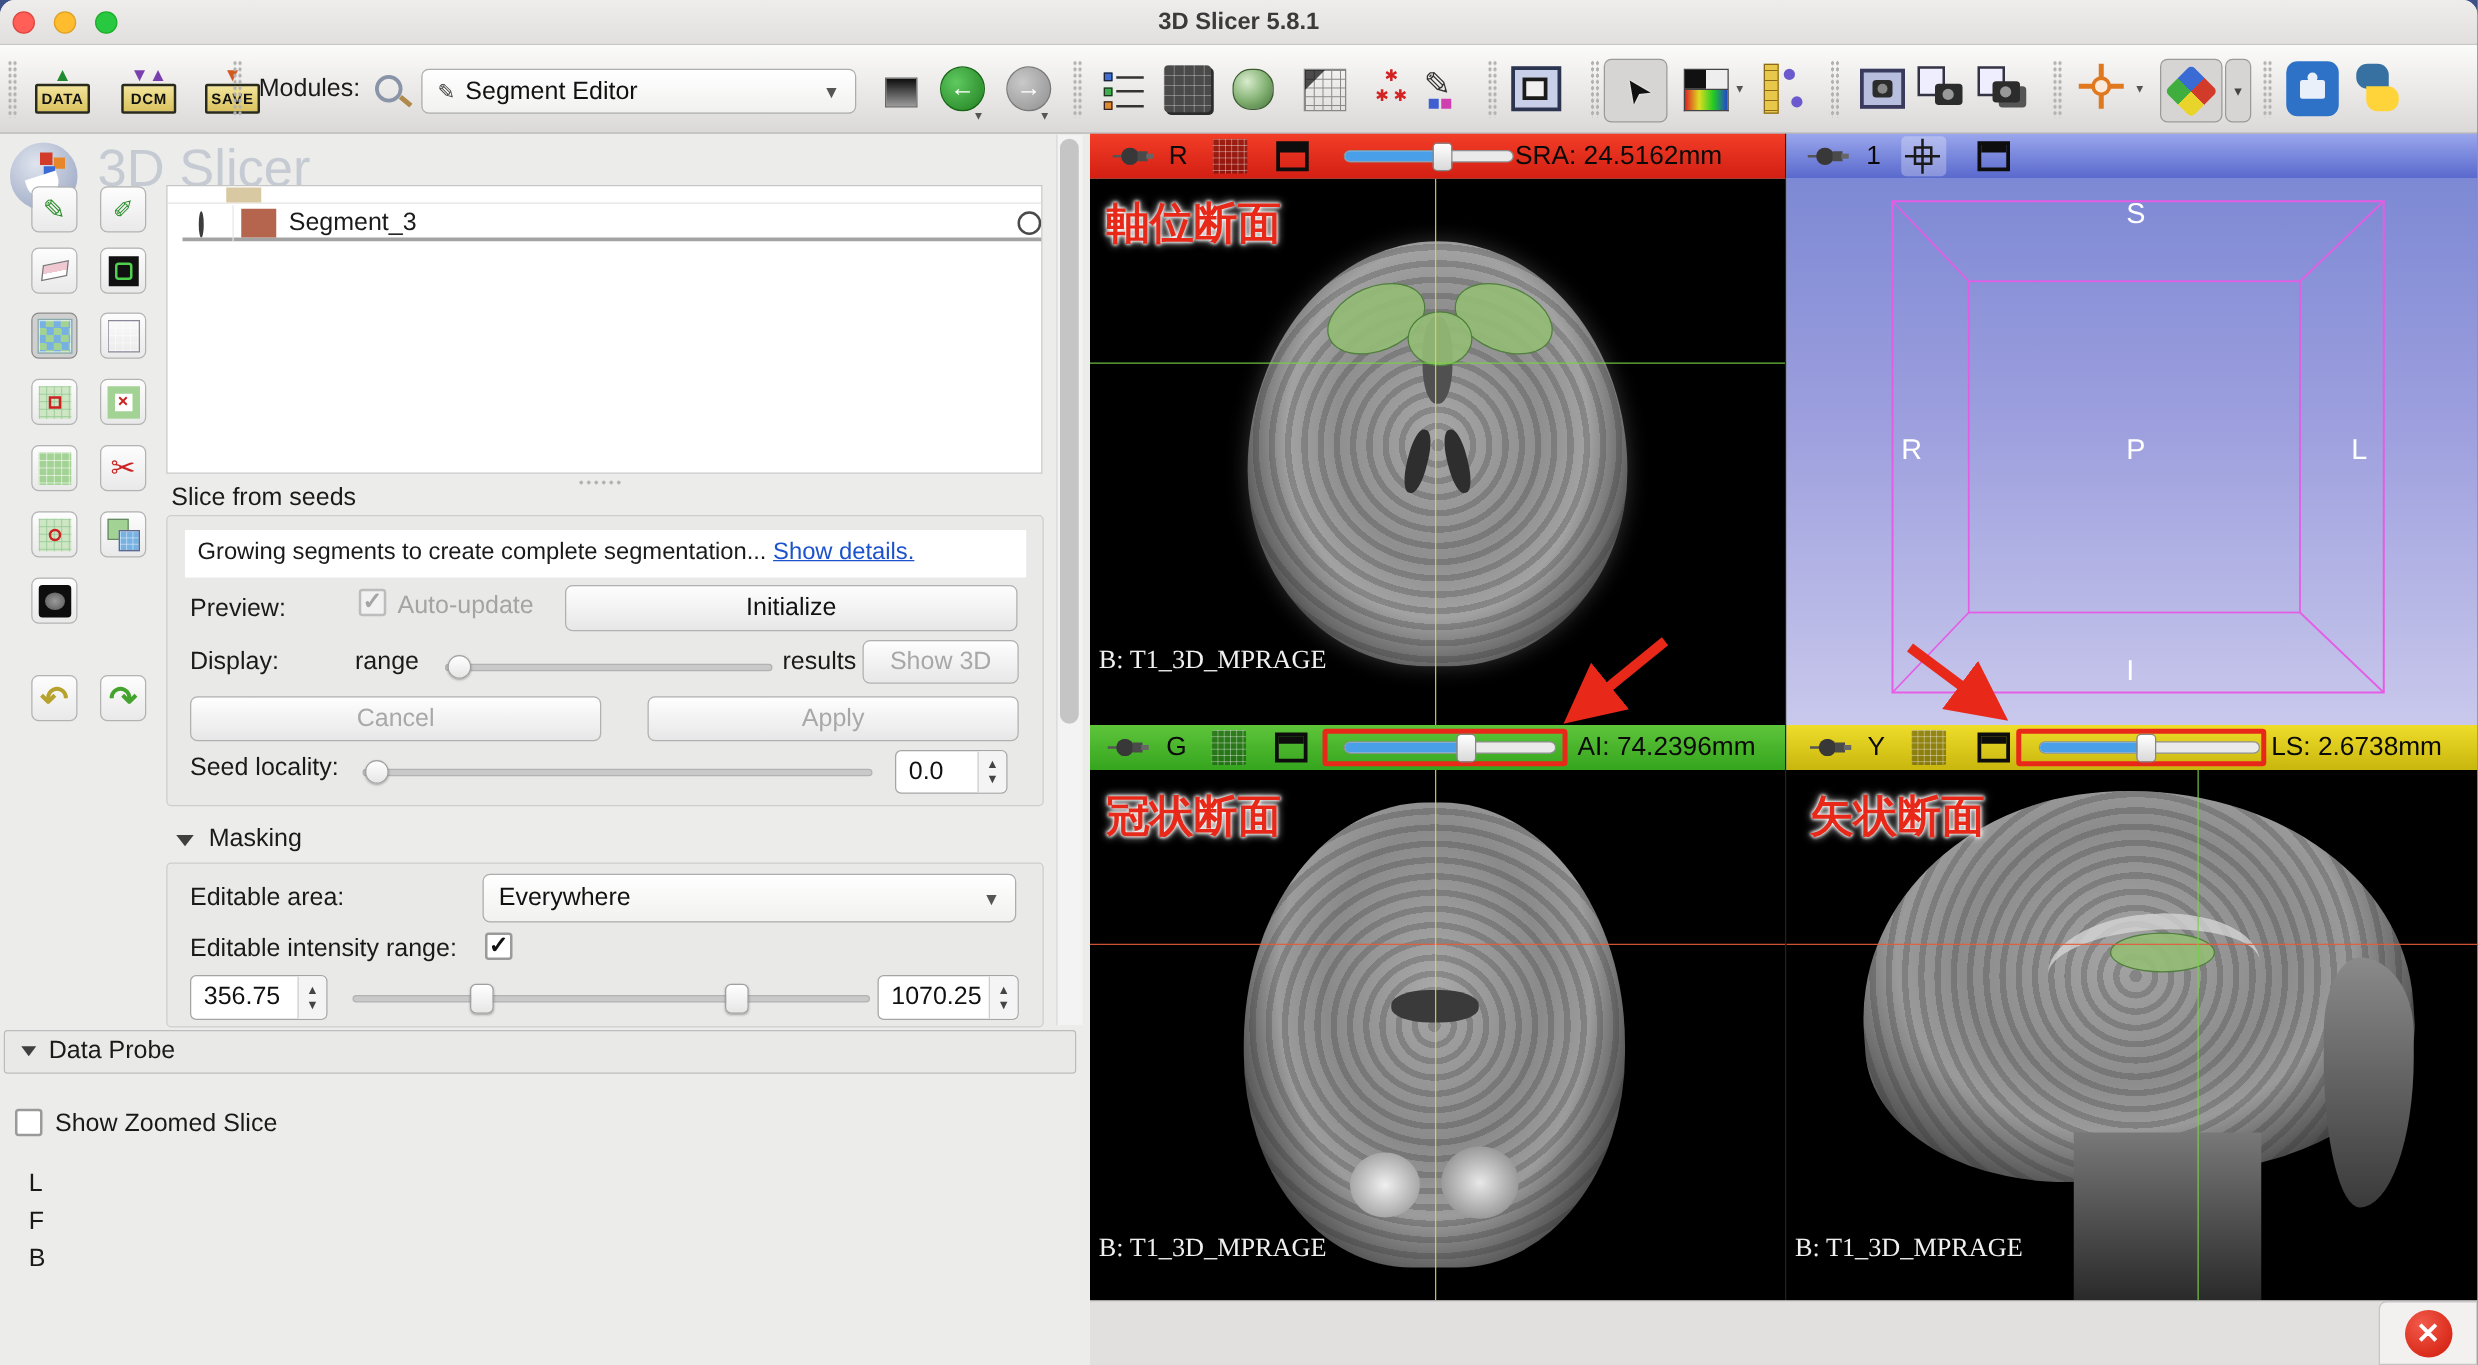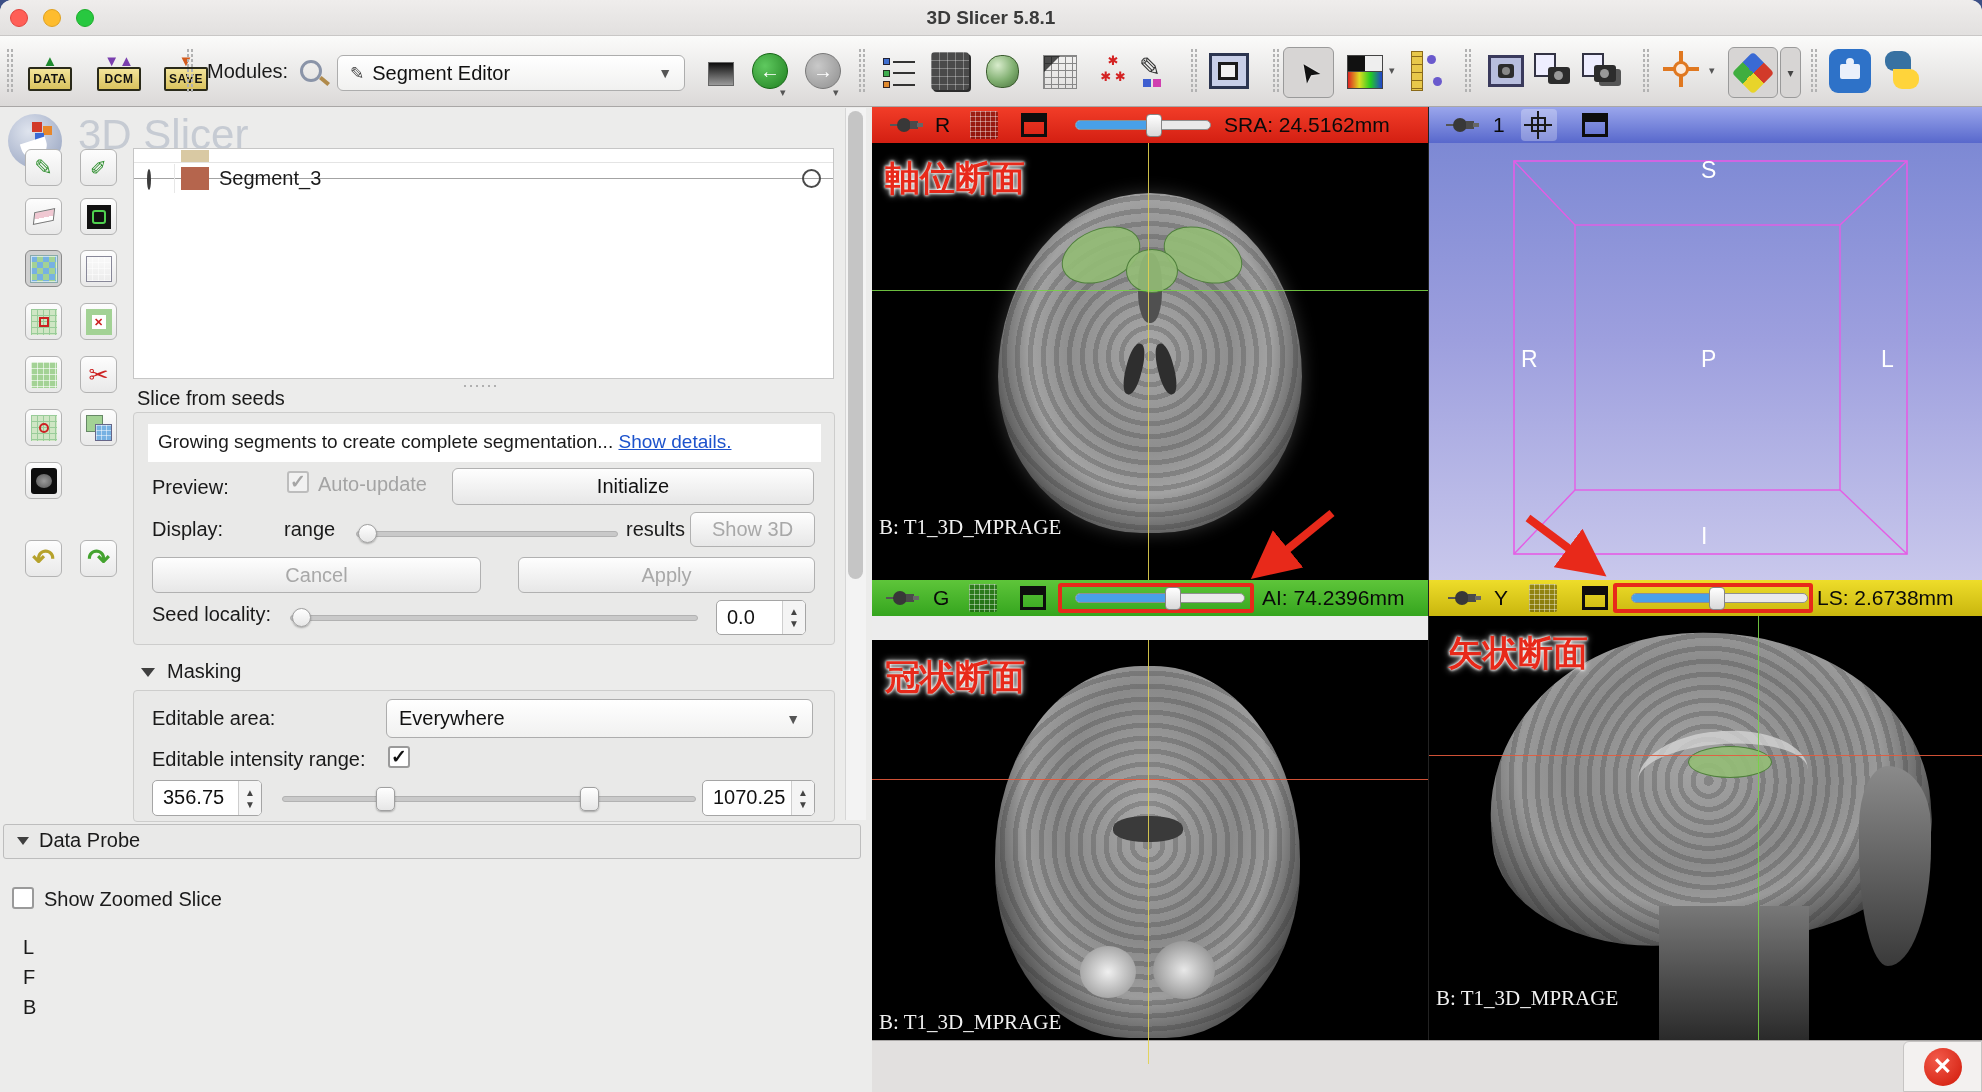--- a/index.html
+++ b/index.html
@@ -264,21 +264,21 @@
         <span style="color:#b6a22c;font-size:27px;font-weight:bold">↶</span>
       </div>
     <div class="effbtn" style="left:80px;top:433px">
         <span style="color:#44a32f;font-size:27px;font-weight:bold">↷</span>
       </div>
 
     <div class="abs" style="left:133px;top:41px;width:701px;height:231px;background:#fff;border:1px solid #c6c6c6;overflow:hidden">
       <div class="abs" style="left:0;top:-15px;width:699px;height:29px;border-bottom:1px solid #e4e4e4">
         <span class="swatch abs" style="left: 47px; top: 16px; height: 12px; background: rgb(217, 201, 163);"></span>
       </div>
-      <div class="abs" style="left:0;top:15px;width:699px;height:15px;border-bottom:1px solid #a3a3a3">
+      <div class="abs" style="left:12px;top:15px;width:699px;height:29px;border-bottom:3px solid #a3a3a3">
         <span class="eye abs" style="left:13px;top:7px"></span>
         <span class="abs" style="left:40px;top:0;width:1px;height:29px;background:#e7e7e7"></span>
         <span class="swatch abs" style="left: 47px; top: 3px; background: rgb(181, 101, 77);"></span>
         <span class="abs lbl" style="left:85px;top:3px">Segment_3</span>
         <span class="circind abs" style="left:668px;top:5px"></span>
       </div>
     </div>
     <span class="abs" style="left:462px;top:276px;width:36px;height:6px;background-image:radial-gradient(#b0b0b0 1.2px,transparent 1.3px);background-size:6px 6px"></span>
 
     <span class="abs lbl" style="left:137px;top:280px">Slice from seeds</span>
@@ -362,21 +362,21 @@
         <rect x="20" y="3" width="8" height="8" fill="#4a4a4a"></rect>
         <rect x="27" y="5" width="6" height="4" fill="#666"></rect>
       </svg>
     <span class="barletter" style="left:63px">R</span>
     <span class="vgrid" style="left:98px;background-color:rgba(90,10,5,.55)"></span>
     <span class="vwin" style="left:149px"></span>
     <div class="vslider" style="left:203px;width:136px">
       <span class="vfill" style="width:77px"></span>
         <span class="vthumb" style="left:70px"></span>
     </div>
-    <span class="barval" style="left:352px">SRA: 24.5162mm</span>
+    <span class="barval" style="left:340px">SRA: 24.5162mm</span>
   </div>
   <div class="vpimg" style="left:872px;top:143px;width:556px;height:437px">
     <div class="brainwrap" style="left:126px;top:50px;width:304px;height:340px;border-radius:50% 50% 47% 47%/54% 54% 46% 46%;background:radial-gradient(ellipse at 50% 45%,#a6a6a6 0%,#8f8f8f 38%,#a2a2a2 56%,#6a6a6a 70%,#383838 80%,#161616 92%);box-shadow:0 0 18px rgba(200,200,200,.25)">
       <div class="gyri"></div>
       <span class="abs" style="left:128px;top:150px;width:16px;height:52px;background:#2e2e2e;border-radius:45%;transform:rotate(14deg)"></span>
       <span class="abs" style="left:160px;top:150px;width:16px;height:52px;background:#2e2e2e;border-radius:45%;transform:rotate(-14deg)"></span>
       <span class="abs" style="left:140px;top:60px;width:24px;height:70px;background:#505050;border-radius:45%"></span>
     </div>
     <div class="abs" style="left:188px;top:72px;width:186px;height:88px">
       <span class="segblob" style="left:0;top:14px;width:82px;height:52px;transform:rotate(-22deg)"></span>
@@ -430,21 +430,21 @@
     <span class="barletter" style="left:61px">G</span>
     <span class="vgrid" style="left:97px;background-color:rgba(15,70,10,.55)"></span>
     <span class="vwin" style="left:148px"></span>
     <span class="redbox" style="left:186px;width:196px"></span>
     <div class="vslider" style="left:203px;width:170px">
       <span class="vfill" style="width:97px"></span>
         <span class="vthumb" style="left:89px"></span>
     </div>
     <span class="barval" style="left:390px">AI: 74.2396mm</span>
   </div>
-  <div class="vpimg" style="left:872px;top:640px;width:556px;height:424px">
+  <div class="vpimg" style="left:872px;top:616px;width:556px;height:424px">
     <div class="brainwrap" style="left:123px;top:26px;width:305px;height:372px;border-radius:48% 48% 44% 44%/52% 52% 46% 46%;background:radial-gradient(ellipse at 50% 40%,#a8a8a8 0%,#8a8a8a 40%,#9c9c9c 58%,#5f5f5f 72%,#2c2c2c 84%,#141414 94%)">
       <div class="gyri"></div>
       <span class="abs" style="left:85px;top:280px;width:56px;height:52px;background:radial-gradient(#f0f0f0,#8a8a8a);border-radius:50%"></span>
       <span class="abs" style="left:158px;top:275px;width:62px;height:58px;background:radial-gradient(#e8e8e8,#7a7a7a);border-radius:50%"></span>
       <span class="abs" style="left:118px;top:150px;width:70px;height:26px;background:#3a3a3a;border-radius:45%"></span>
     </div>
     <span class="hline" style="left:0;top:139px;width:556px;height:1px;background:rgba(230,90,60,.9)"></span>
     <span class="vline" style="left:276px;top:0;width:1px;height:424px;background:rgba(225,210,80,.9)"></span>
     <span class="jp" style="left:13px;top:14px">冠状断面</span>
     <span class="vol" style="left:7px;top:370px">B: T1_3D_MPRAGE</span>

